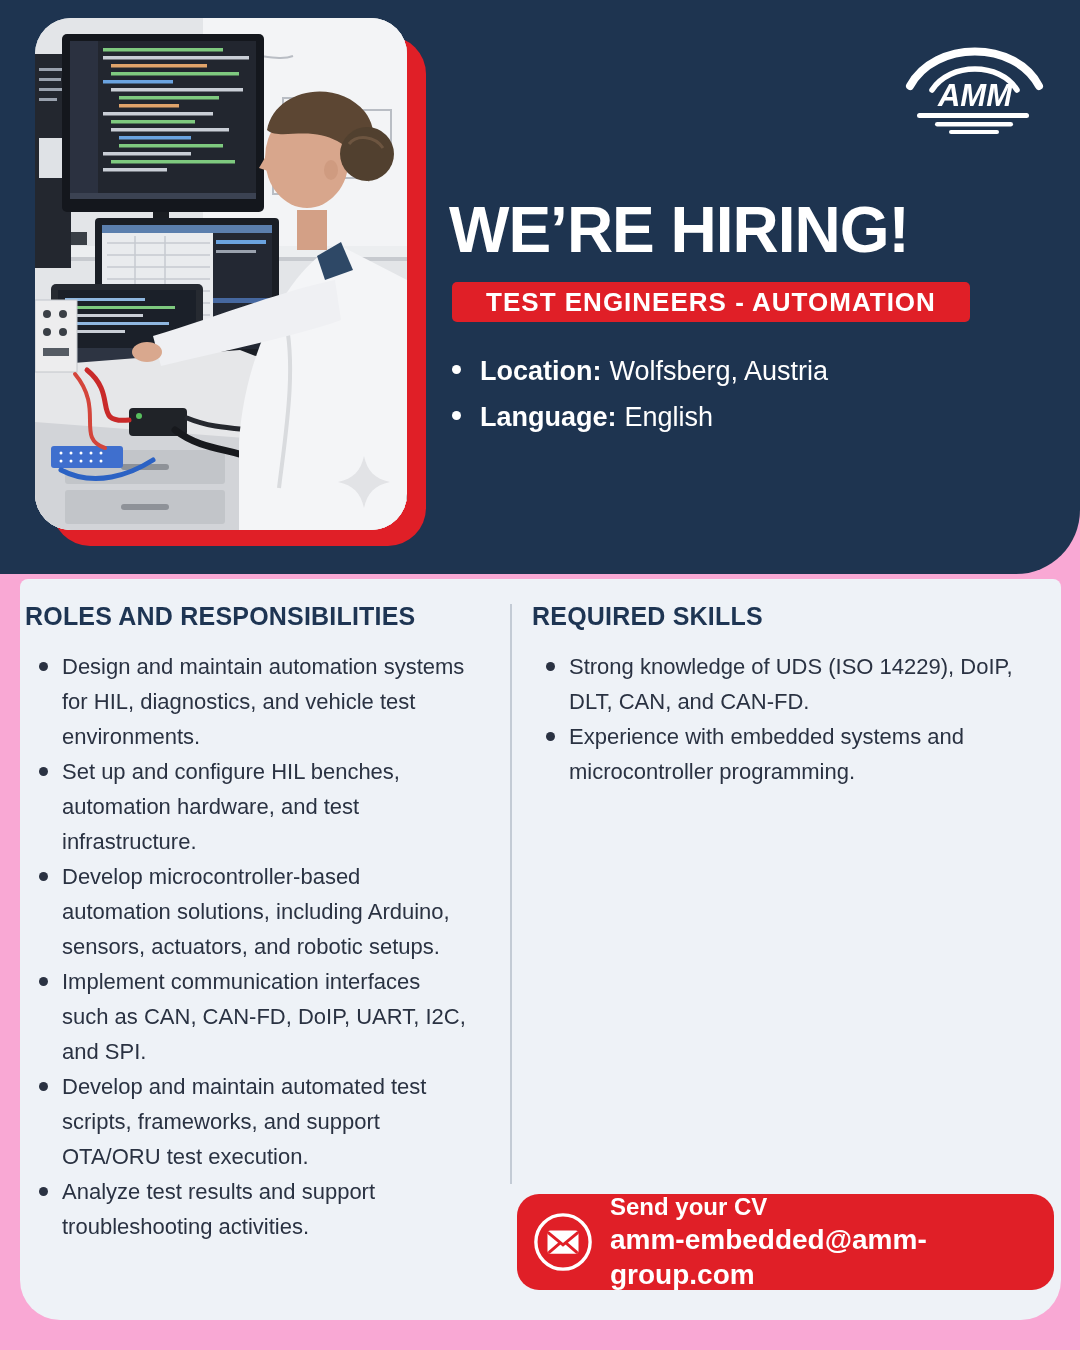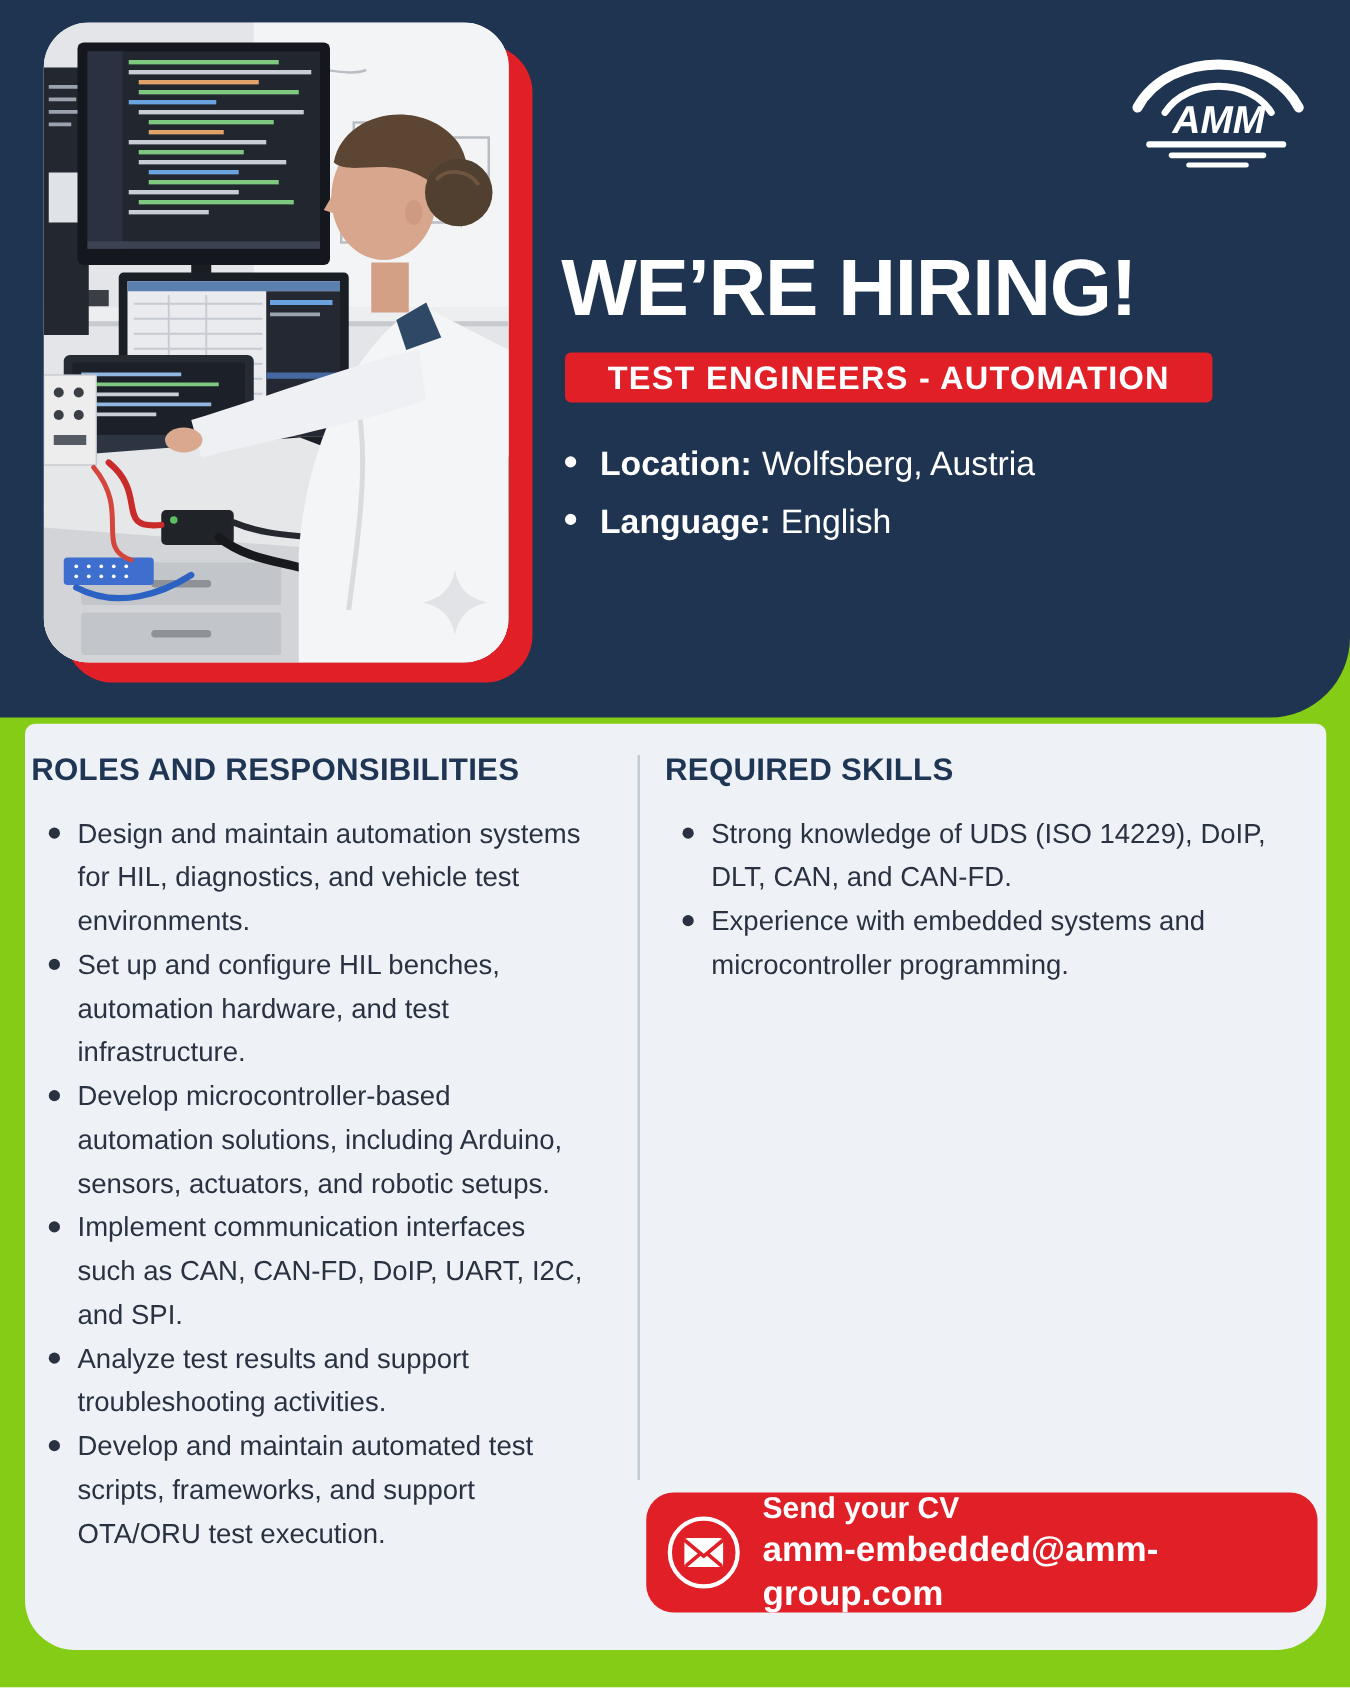--- a/index.html
+++ b/index.html
@@ -1,18 +1,18 @@
 <!DOCTYPE html>
 <html><head>
 <meta charset="utf-8">
 <style>
   * { box-sizing: border-box; margin: 0; padding: 0; }
   html,body { background:#ffffff; }
   body { font-family:"Liberation Sans","DejaVu Sans",sans-serif; }
-  .page { position:relative; width:1080px; height:1350px; background:#84cc16; overflow:hidden; }
+  .page { position:relative; width:1080px; height:1350px; background:#f9a8d4; overflow:hidden; }
 
   
   .hero { position:absolute; left:0; top:0; width:1080px; height:574px;
           background:#1E3450; border-radius:0 0 64px 0; }
   .accent { position:absolute; left:52px; top:36px; width:374px; height:510px;
             background:#E01F27; border-radius:38px; }
   .photo { position:absolute; left:35px; top:18px; width:372px; height:512px;
            border-radius:36px; overflow:hidden; background:#dfe1e4; }
   .photo svg { display:block; width:100%; height:100%; }
   .sparkle { position:absolute; left:338px; top:456px; width:52px; height:52px; }
@@ -254,23 +254,23 @@
     <ul class="blist">
 
         <li><span>Design and maintain automation systems for HIL, diagnostics, and vehicle test environments.</span></li>
 
         <li><span>Set up and configure HIL benches, automation hardware, and test infrastructure.</span></li>
 
         <li><span>Develop microcontroller-based automation solutions, including Arduino, sensors, actuators, and robotic setups.</span></li>
 
         <li><span>Implement communication interfaces such as CAN, CAN-FD, DoIP, UART, I2C, and SPI.</span></li>
 
+        <li><span>Develop and maintain automated test scripts, frameworks, and support OTA/ORU test execution.</span></li>
+
         <li><span>Analyze test results and support troubleshooting activities.</span></li>
-
-        <li><span>Develop and maintain automated test scripts, frameworks, and support OTA/ORU test execution.</span></li>
       </ul>
   </div>
 
   <div class="col col-right">
     <h2>REQUIRED SKILLS</h2>
     <ul class="blist">
 
 
         <li><span>Strong knowledge of UDS (ISO 14229), DoIP, DLT, CAN, and CAN-FD.</span></li>
 

